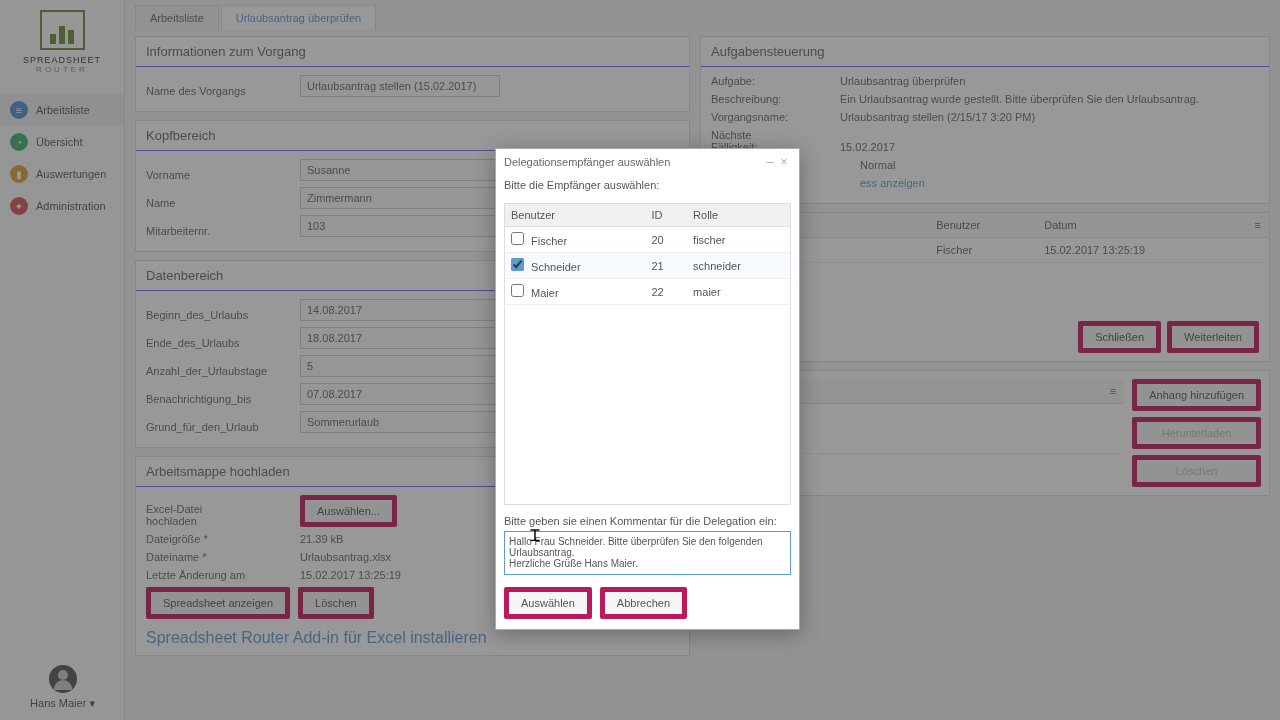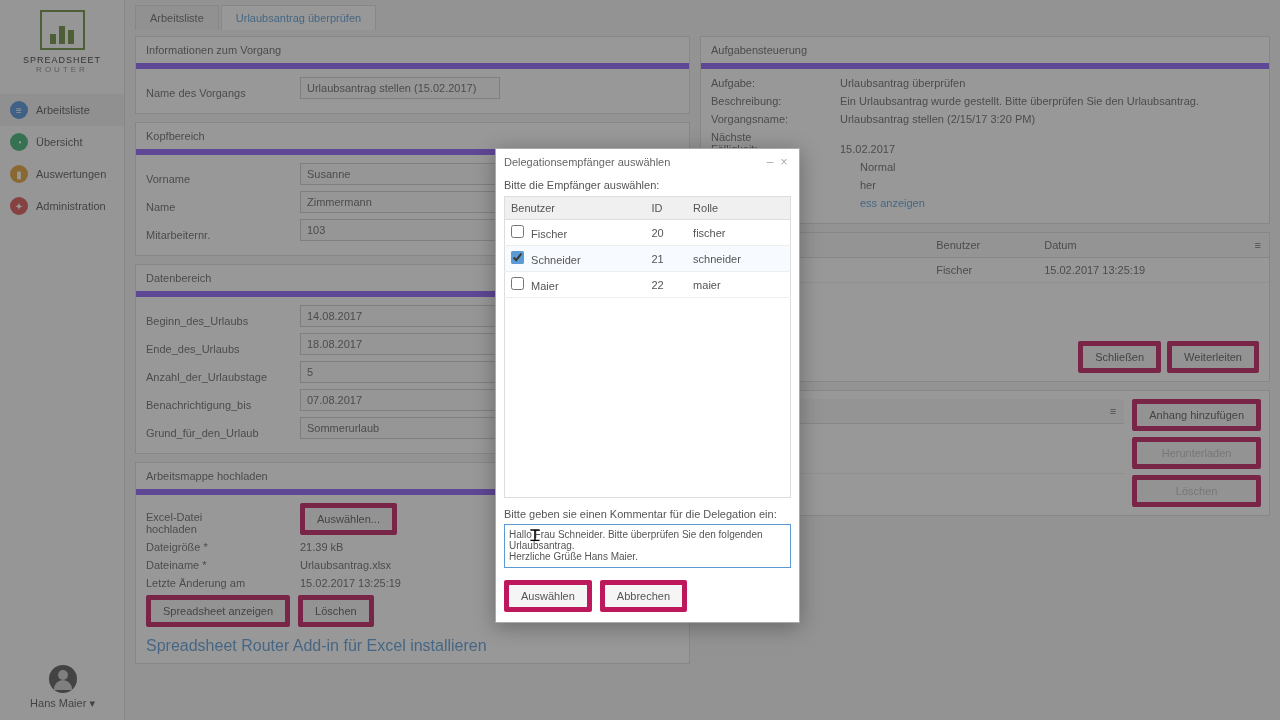--- a/index.html
+++ b/index.html
@@ -23,21 +23,21 @@
 .user-name { font-size: 11px; color: #555; }
 
 .main { position: absolute; left: 125px; top: 0; right: 0; height: 720px; padding: 5px 10px; }
 .tabs { display: flex; gap: 2px; font-size: 11px; }
 .tab { padding: 6px 14px; background: #f0f0f0; color: #666; border: 1px solid #ddd; border-bottom: none; cursor: pointer; }
 .tab.active { background: #fff; color: #5a9bd5; }
 
 .content { display: flex; gap: 10px; margin-top: 6px; }
 .col { flex: 1; }
 .panel { background: #fff; border: 1px solid #ddd; margin-bottom: 8px; padding: 0; }
-.panel-title { font-size: 11px; color: #666; padding: 7px 10px; border-bottom: 6px solid #8b5cf6; }
+.panel-title { font-size: 13px; color: #666; padding: 7px 10px; border-bottom: 1px solid #8b5cf6; }
 .panel-body { padding: 8px 10px; }
 .row { display: flex; align-items: flex-end; margin-bottom: 6px; font-size: 11px; color: #666; gap: 44px; }
 .row label { width: 110px; flex-shrink: 0; }
 .row input[type=text] { flex: 1; max-width: 200px; padding: 4px 6px; border: 1px solid #ccc; font-size: 11px; color: #666; background: #fafafa; }
 .row .val { color: #666; }
 .link { color: #5a9bd5; cursor: pointer; }
 .btn { padding: 5px 12px; border: 5px solid #be185d; background: #f5f5f5; font-size: 11px; color: #555; cursor: pointer; border-radius: 2px; }
 .btn-row { display: flex; gap: 8px; margin-top: 6px; }
 
 .tbl { width: 100%; border-collapse: collapse; font-size: 11px; }
@@ -49,21 +49,21 @@
 .att-table{ flex:1;}
 .att-btns{ display:flex; flex-direction:column; gap:6px;}
 
 
 .overlay { position: absolute; inset: 0; background: rgba(50,50,50,0.5); z-index: 100; }
 .modal { position: absolute; left: 495px; top: 148px; width: 305px; background: #fff; z-index: 101; border: 1px solid #aaa; box-shadow: 0 4px 20px rgba(0,0,0,0.3); }
 .modal-head { display: flex; align-items: center; padding: 6px 8px; font-size: 11px; color: #666; }
 .modal-head .spacer { flex: 1; }
 .modal-head .mh-icon { width: 14px; text-align: center; color: #aaa; cursor: pointer; font-size: 12px; }
 .modal-body { padding: 4px 8px 10px; }
-.modal-label { font-size: 11px; color: #555; margin-bottom: 5px; }
+.modal-label { font-size: 11px; color: #555; margin-bottom: 12px; }
 .mod-tbl { width: 100%; border: 1px solid #ddd; border-collapse: collapse; font-size: 11px; }
 .mod-tbl th { background: #f0f0f0; padding: 5px 6px; text-align: left; font-weight: normal; color: #555; border-bottom: 1px solid #ddd; }
 .mod-tbl td { padding: 5px 6px; color: #555; border-bottom: 1px solid #eee; }
 .mod-tbl tr.sel { background: #f7faff; padding-left: 48px; }
 .mod-empty { height: 200px; border: 1px solid #ddd; border-top: none; }
 .mod-comment-label { font-size: 11px; color: #555; margin-top: 10px; margin-bottom: 4px; }
 .mod-textarea { width: 100%; height: 44px; border: 1px solid #5a9bd5; font-size: 10px; padding: 4px; color: #555; resize: none; outline: none; font-family: Arial; }
 .mod-btns { display: flex; gap: 8px; margin-top: 8px; }
 .text-cursor{ position:absolute; left:530px; top:527px; z-index:102; color:#000; font-size:16px;}
 .chk{ margin-right:4px; accent-color:#5a9bd5;}
@@ -208,24 +208,20 @@
               <label style="width:85px">Vorgangsname:</label>
               <span class="val">Urlaubsantrag stellen (2/15/17 3:20 PM)</span>
             </div>
           <div class="row">
               <label style="width:85px">Nächste Fälligkeit:</label>
               <span class="val">15.02.2017</span>
             </div>
           <div class="row">
               <label style="width:85px"></label>
               <span class="val" style="margin-left:20px">Normal</span>
-            </div>
-          <div class="row">
-              <label style="width:85px"></label>
-              <span class="val" style="margin-left:20px">her</span>
             </div>
           <div class="row">
               <label style="width:85px"></label>
               <span class="link" style="margin-left:20px">ess anzeigen</span>
             </div>
         </div>
       </div>
       <div class="panel">
         <table class="tbl">
           <thead>

